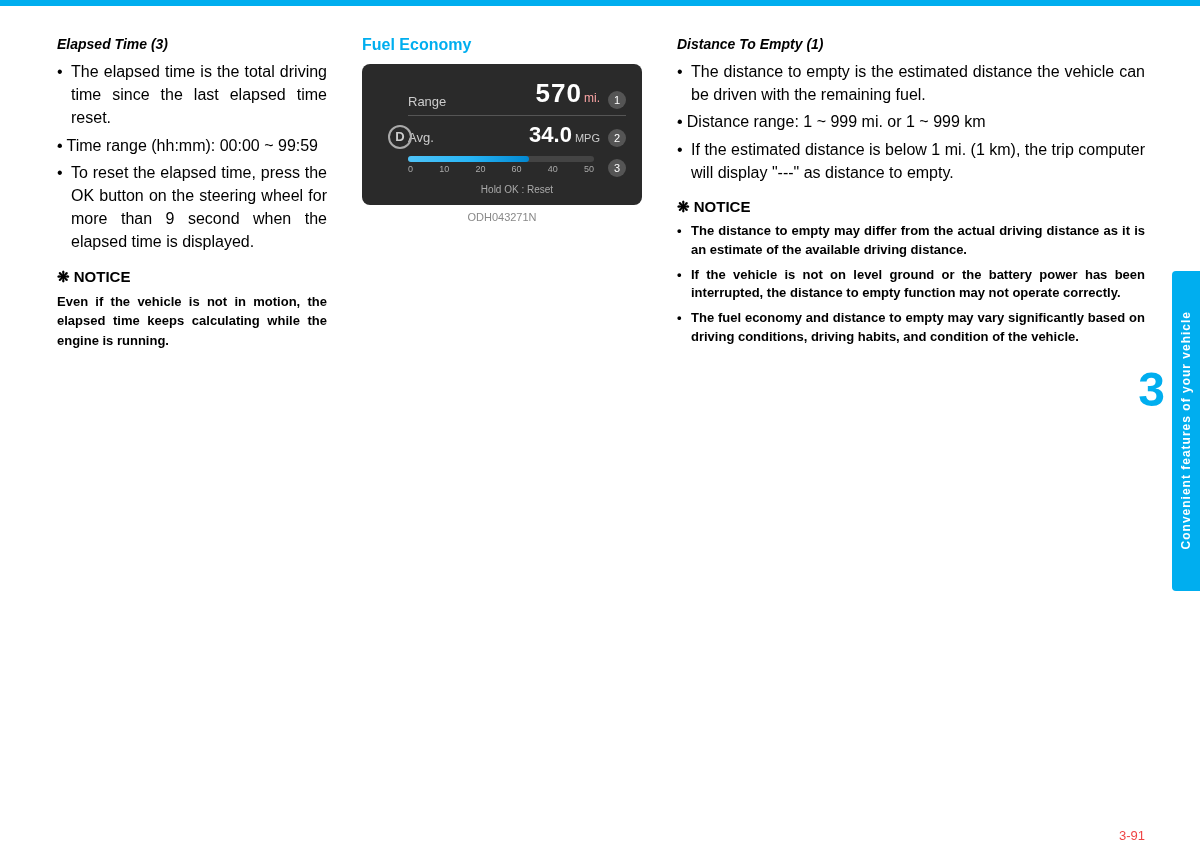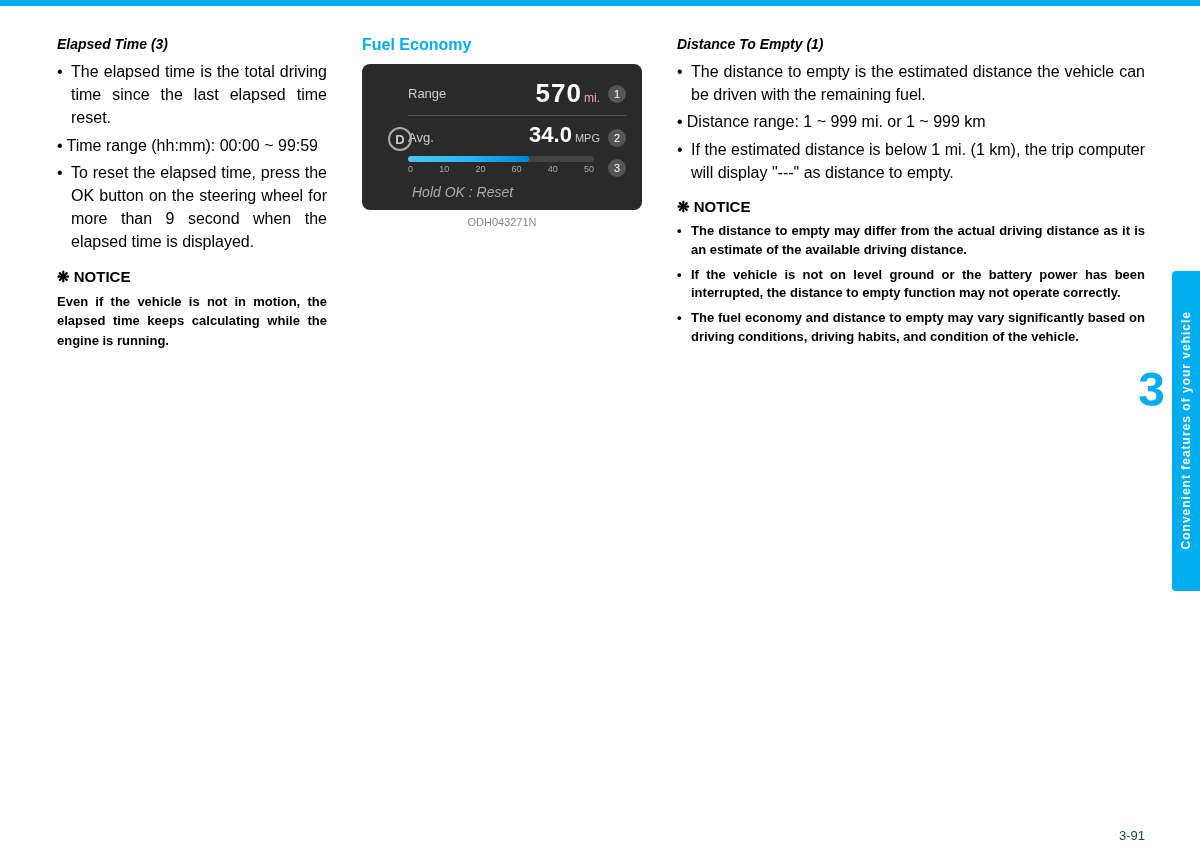--- a/index.html
+++ b/index.html
@@ -118,21 +118,21 @@
       border-radius: 8px;
       padding: 14px 16px 10px 16px;
       color: #fff;
       width: 280px;
       margin-bottom: 6px;
       position: relative;
     }
 
     .fuel-display-row {
       display: flex;
-      align-items: center;
+      align-items: flex-end;
       justify-content: space-between;
       margin-bottom: 6px;
     }
 
     .fuel-label {
       font-size: 13px;
       color: #ccc;
     }
 
     .fuel-value-large {
@@ -215,25 +215,24 @@
       margin-top: 2px;
     }
 
     .gauge-tick-label {
       font-size: 9px;
       color: #aaa;
     }
 
     .fuel-hold-reset {
       display: flex;
-      justify-content: flex-start;
-      font-size: 14px;
+      justify-content: center;
+      font-size: 10px;
       color: #aaa;
       margin-top: 4px;
-      font-style: italic;
     }
 
     .fuel-hold-reset span {
       margin: 0 4px;
     }
 
     .fuel-code {
       text-align: center;
       font-size: 11px;
       color: #888;
@@ -297,21 +296,21 @@
       font-weight: bold;
       color: #00aeef;
     }
 
     
     .page-number {
       position: absolute;
       bottom: 18px;
       right: 55px;
       font-size: 13px;
-      color: #14532d;
+      color: #ef4444;
     }
 
     .notice-right-list {
       list-style: none;
       padding: 0;
       margin: 0;
     }
 
     .notice-right-list li {
       position: relative;

